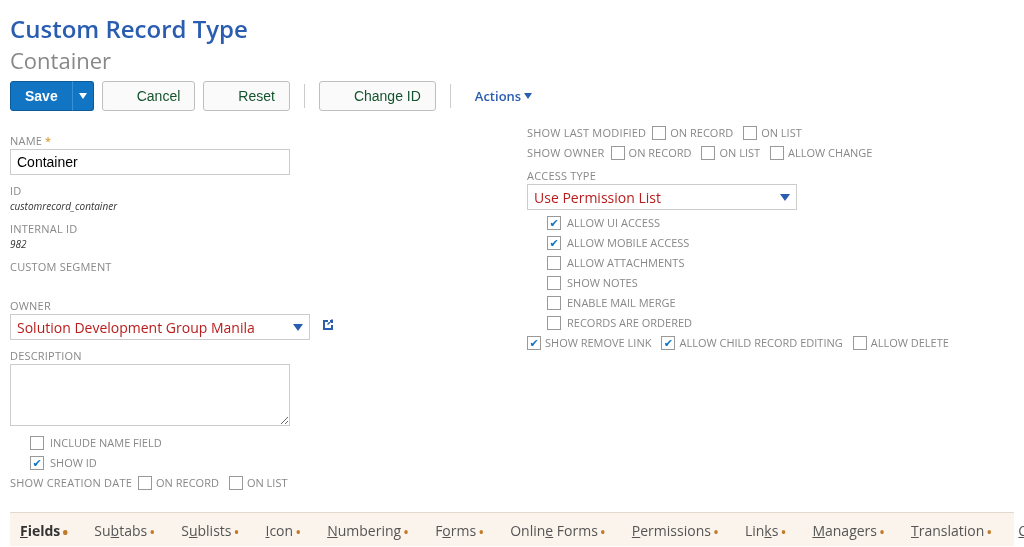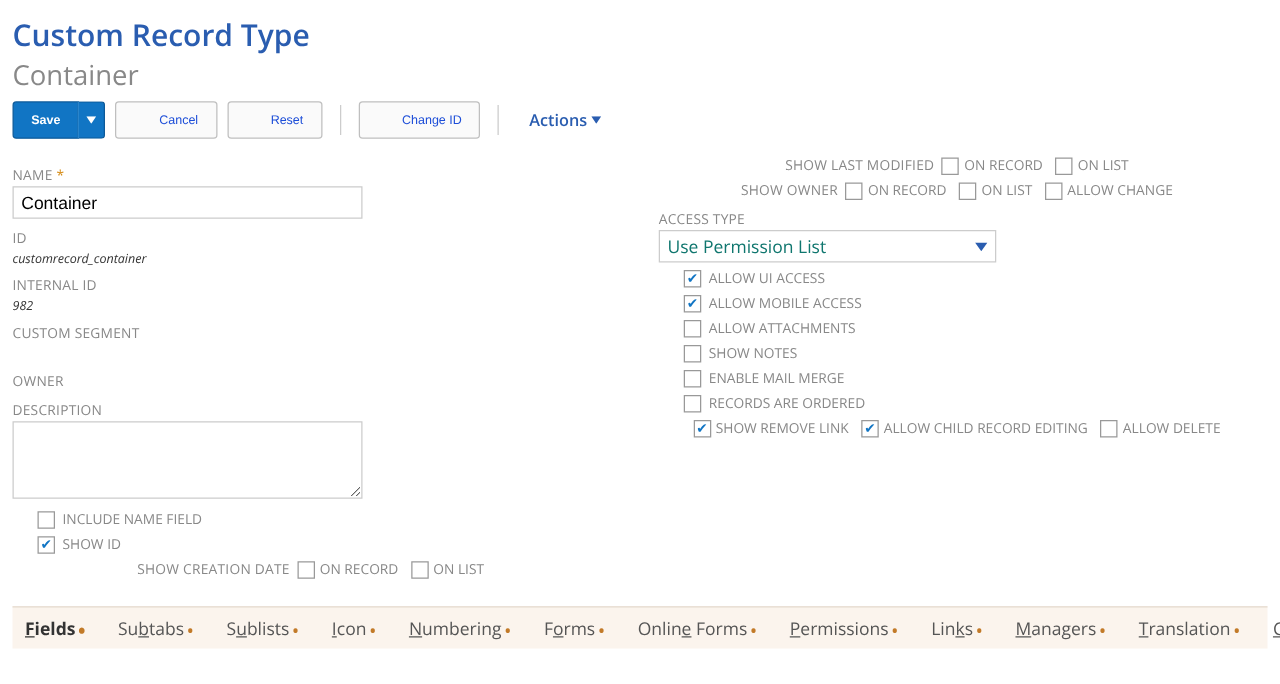--- a/index.html
+++ b/index.html
@@ -29,21 +29,21 @@
     align-items: center;
     gap: 8px;
     margin-bottom: 14px;
   }
   .btn {
     display: inline-flex;
     align-items: center;
     justify-content: center;
     height: 30px;
     padding: 0 14px;
-    font-size: 10px;
+    font-size: 14px;
     border-radius: 3px;
     cursor: pointer;
     font-weight: 400;
   }
   .btn-primary {
     background: #1175c4;
     color: #fff;
     border: 1px solid #0d5a99;
     font-weight: 600;
   }
@@ -57,21 +57,21 @@
     align-items: center;
     justify-content: center;
     border-top-left-radius: 0;
     border-bottom-left-radius: 0;
     margin-left: -9px;
   }
   .btn-drop svg { fill: #fff; }
   .btn-secondary {
     background: #fafafa;
     border: 1px solid #bfbfbf;
-    color: #1d4ed8;
+    color: #14532d;
     padding-left: 34px;
   }
   .sep {
     width: 1px;
     height: 24px;
     background: #ccc;
     margin: 0 6px;
   }
   .actions-link {
     color: #2a5db0;
@@ -123,21 +123,21 @@
     font-size: 14px;
     border: 1px solid #ccc;
     background: #fff;
     display: flex;
     align-items: center;
     justify-content: space-between;
     cursor: pointer;
     margin-top: 1px;
   }
   .select.small { width: 270px; }
-  .select .text { color: #0f766e; }
+  .select .text { color: #b91c1c; }
   .select svg { fill: #2a5db0; }
   .owner-row {
     display: flex;
     align-items: center;
     gap: 10px;
   }
   .popup-icon {
     cursor: pointer;
   }
   .popup-icon svg { fill: #2a5db0; }
@@ -181,21 +181,20 @@
   .cb-label {
     font-size: 11px;
     color: #888;
     text-transform: uppercase;
   }
   .inline-wrap {
     display: flex;
     align-items: center;
     flex-wrap: wrap;
     margin-top: 5px;
-    justify-content: center;
   }
   .inline-wrap .field-label {
     margin-top: 0;
     margin-right: 6px;
   }
 
   .tabs {
     margin-top: 22px;
     background: #fbf4ed;
     border-top: 1px solid #e4d9cd;
@@ -248,20 +247,33 @@
     <div class="field-label">ID</div>
     <div class="field-value">customrecord_container</div>
 
     <div class="field-label">INTERNAL ID</div>
     <div class="field-value">982</div>
 
     <div class="field-label">CUSTOM SEGMENT</div>
     <div style="height:16px"></div>
 
     <div class="field-label">OWNER</div>
+    <div class="owner-row">
+      <div class="select">
+        <span class="text">Solution Development Group Manila</span>
+        <svg width="10" height="7" viewBox="0 0 10 7">
+            <path d="M0 0h10L5 7z"></path>
+          </svg>
+      </div>
+      <span class="popup-icon">
+        <svg width="16" height="16" viewBox="0 0 16 16">
+            <path d="M3 3h5v2H5v6h6V8h2v5H3V3zm7 0h3v3h-2V5h-1V3zm3 0L8 8l-1-1 5-5 1 1z"></path>
+          </svg>
+      </span>
+    </div>
 
     <div class="field-label">DESCRIPTION</div>
     <textarea class="desc" style=""></textarea>
 
     <div class="cb-row">
       <span class="cb"></span>
       <span class="cb-label">INCLUDE NAME FIELD</span>
     </div>
     <div class="cb-row">
       <span class="cb checked"></span>

